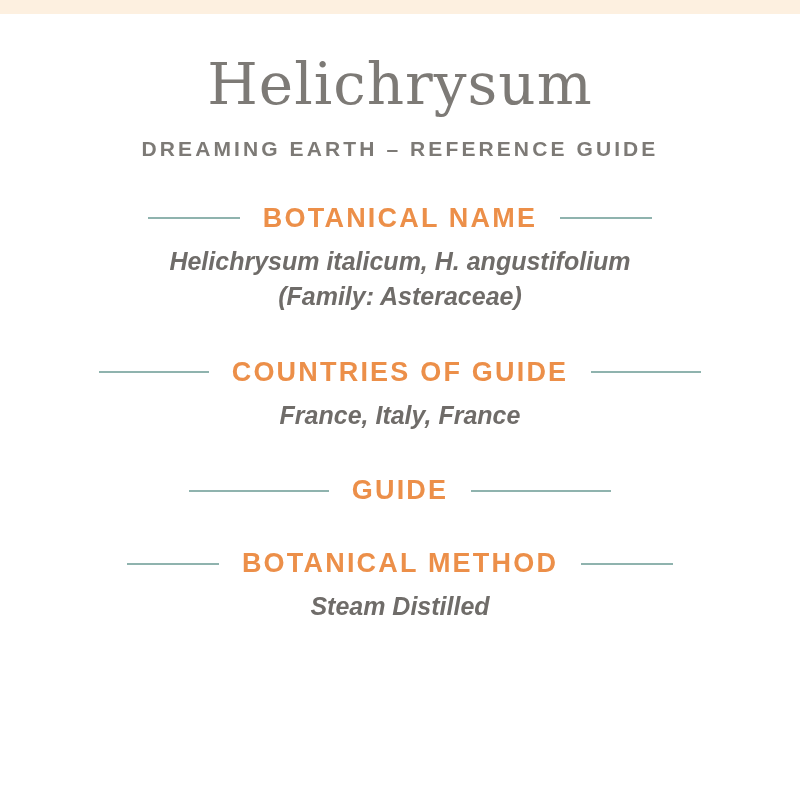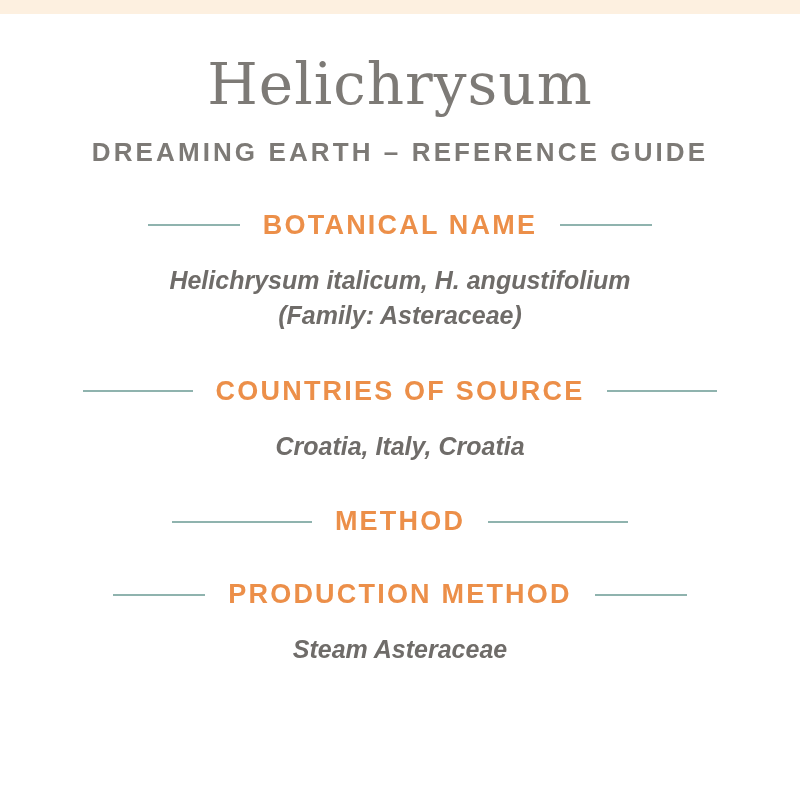--- a/index.html
+++ b/index.html
@@ -31,21 +31,21 @@
     margin: 40px 0 0 0;
     font-family: "DejaVu Serif", serif;
     font-weight: 400;
     font-size: 58px;
     line-height: 1.05;
     letter-spacing: 1px;
     color: #7d7a76;
   }
   .subtitle {
     margin: 22px 0 0 0;
-    font-size: 26px;
+    font-size: 21px;
     font-weight: 700;
     letter-spacing: 3.1px;
     color: #7d7a76;
   }
   .section {
     margin-top: 42px;
   }
   .heading-row {
     display: flex;
     align-items: center;
@@ -62,21 +62,21 @@
   .rule.short { width: 92px; }
   .rule.long { width: 140px; }
   .heading {
     font-size: 27px;
     font-weight: 700;
     letter-spacing: 2.2px;
     color: #ec8f49;
     white-space: nowrap;
   }
   .value {
-    margin-top: 22px;
+    margin-top: 10px;
     font-size: 25px;
     font-style: italic;
     font-weight: 700;
     line-height: 1.42;
     color: #6f6c69;
   }
   .value .line2 { display: block; font-style: italic; }
 </style>
 </head>
 <body>
@@ -98,41 +98,41 @@
       </div>
       <div class="value">
         <span>Helichrysum italicum, H. angustifolium</span>
         <span class="line2">(Family: Asteraceae)</span>
       </div>
     </div>
 
     <div class="section">
       <div class="heading-row">
         <span class="rule"></span>
-        <span class="heading">COUNTRIES OF SOURCE</span>
+        <span class="heading">COUNTRIES OF GUIDE</span>
         <span class="rule"></span>
       </div>
       <div class="value">
-        <span>Croatia, Italy, Croatia</span>
+        <span>France, Italy, France</span>
       </div>
     </div>
 
     <div class="section">
       <div class="heading-row">
         <span class="rule long"></span>
-        <span class="heading">METHOD</span>
+        <span class="heading">GUIDE</span>
         <span class="rule long"></span>
       </div>
     </div>
 
     <div class="section">
       <div class="heading-row">
         <span class="rule short"></span>
-        <span class="heading">PRODUCTION METHOD</span>
+        <span class="heading">BOTANICAL METHOD</span>
         <span class="rule short"></span>
       </div>
       <div class="value">
-        <span>Steam Asteraceae</span>
+        <span>Steam Distilled</span>
       </div>
     </div>
 
   </div>
 </div>
 
 </body></html>

